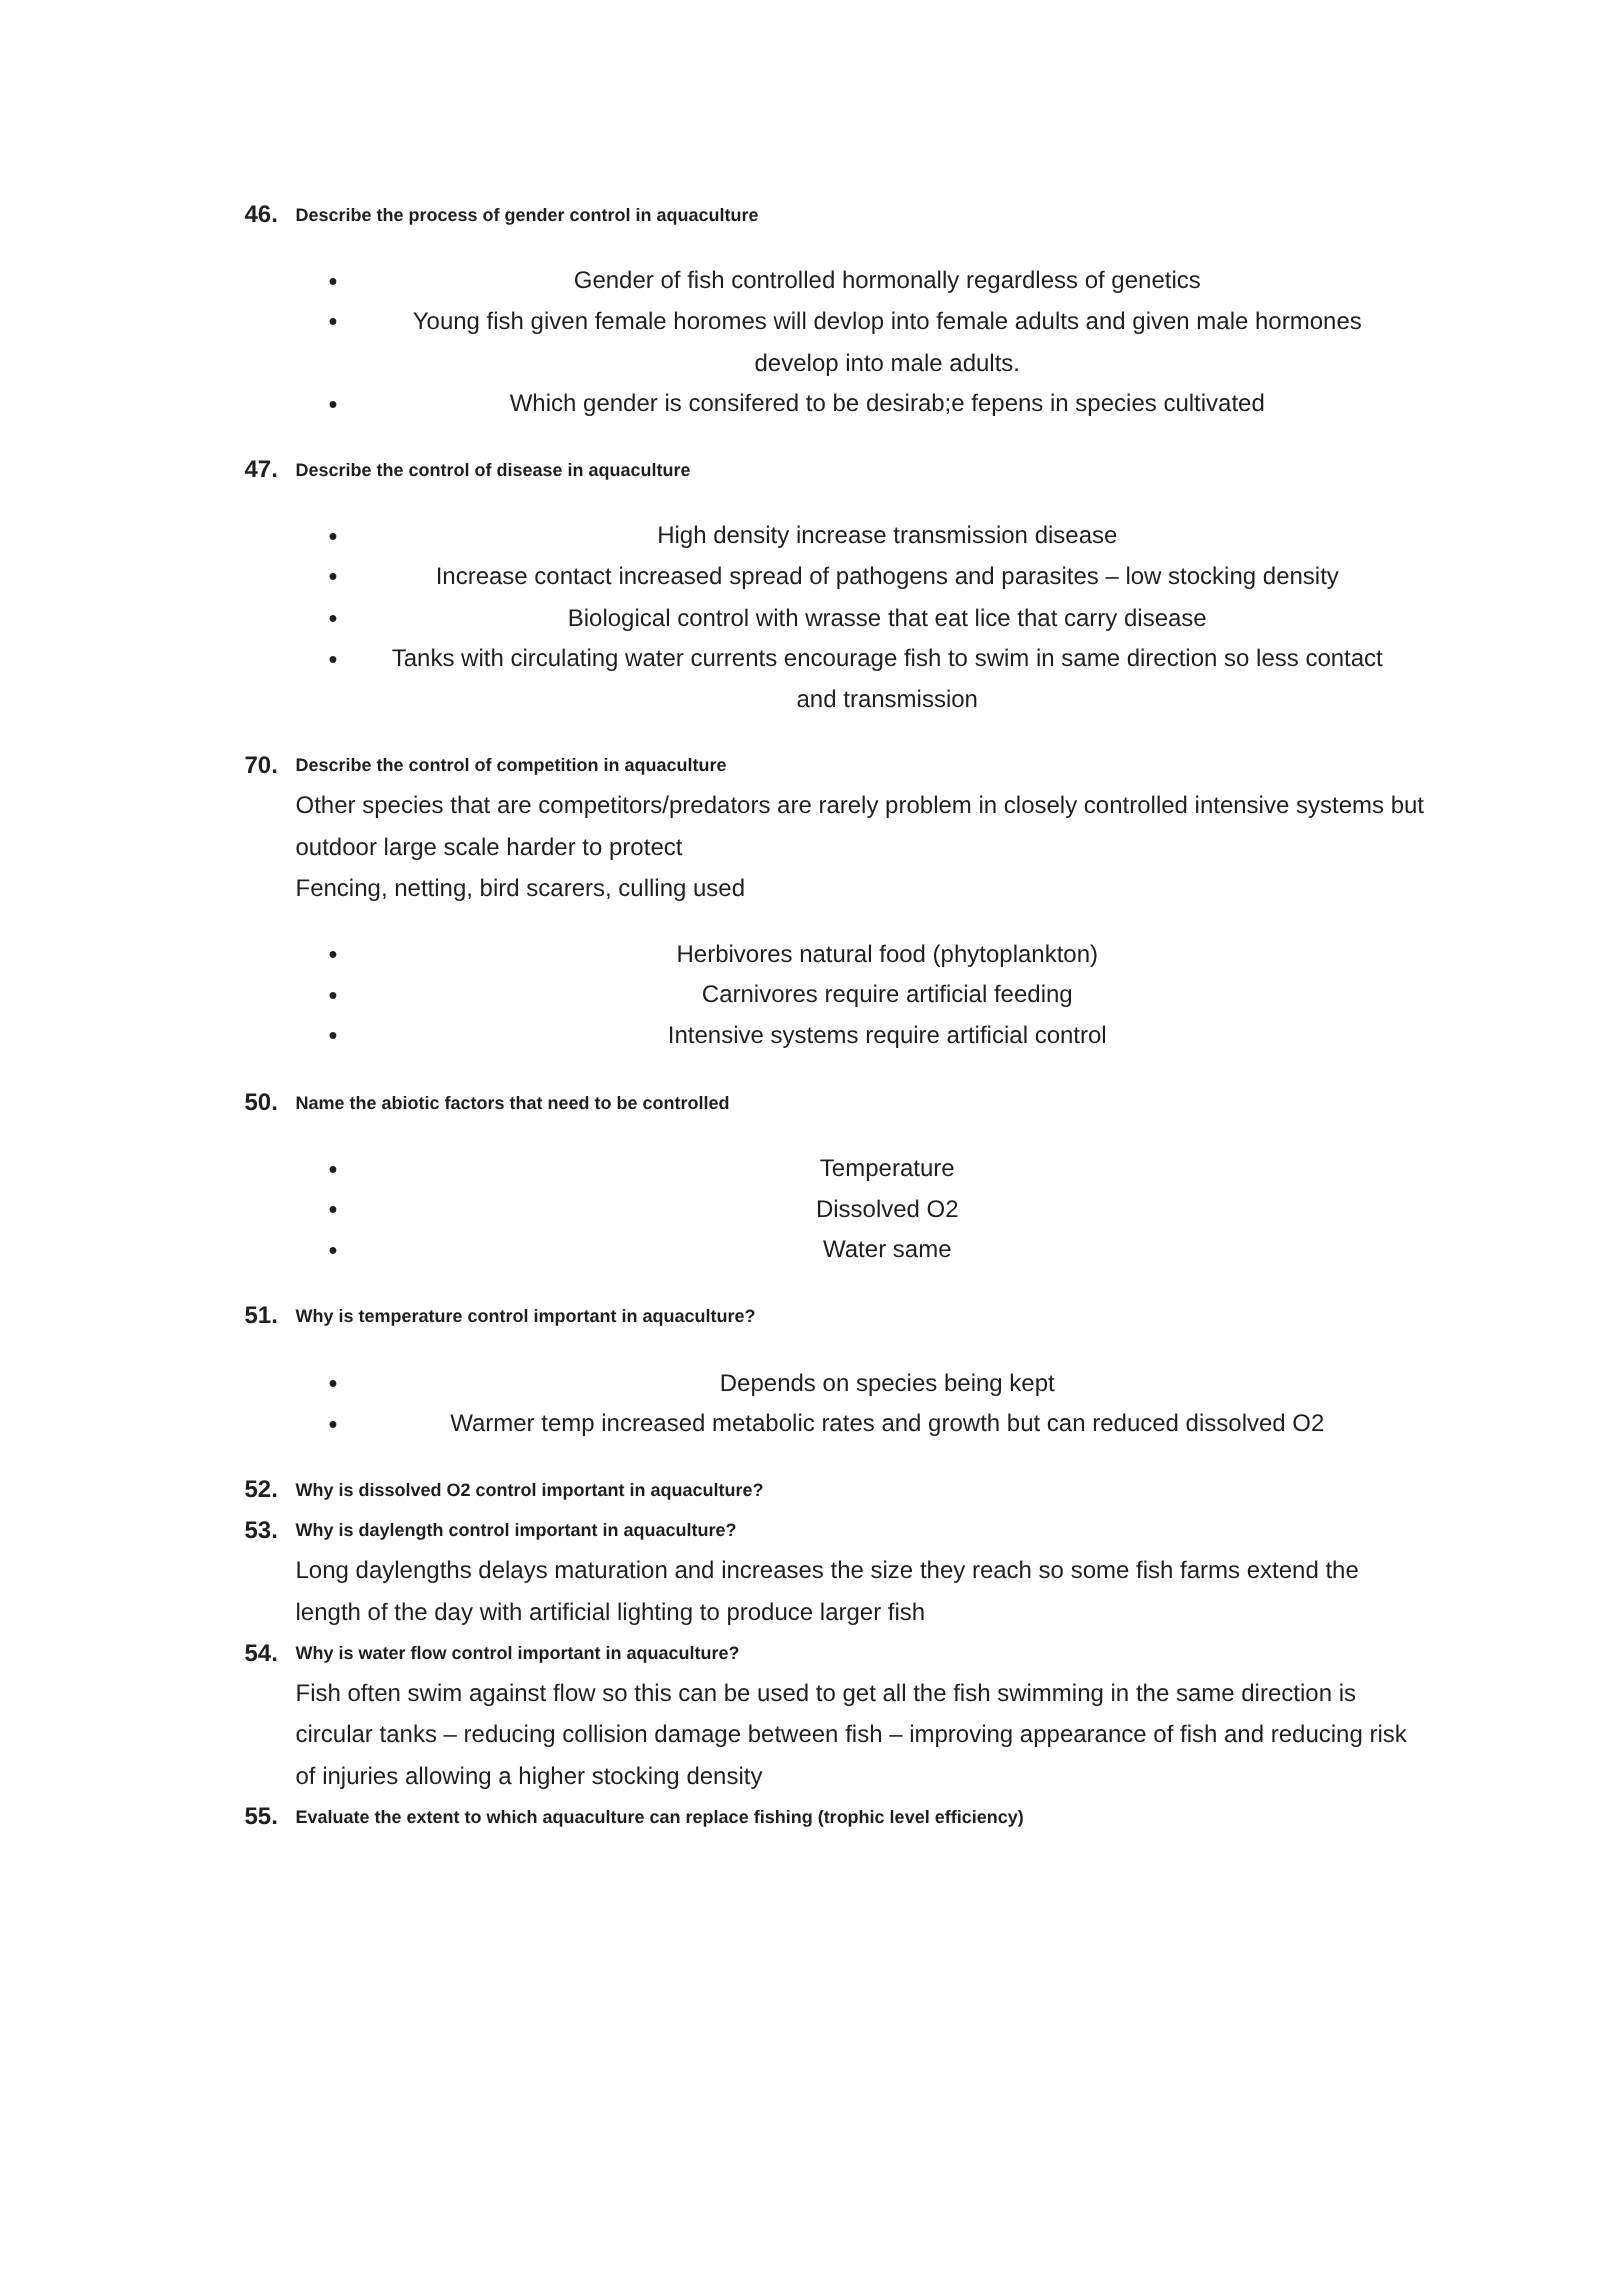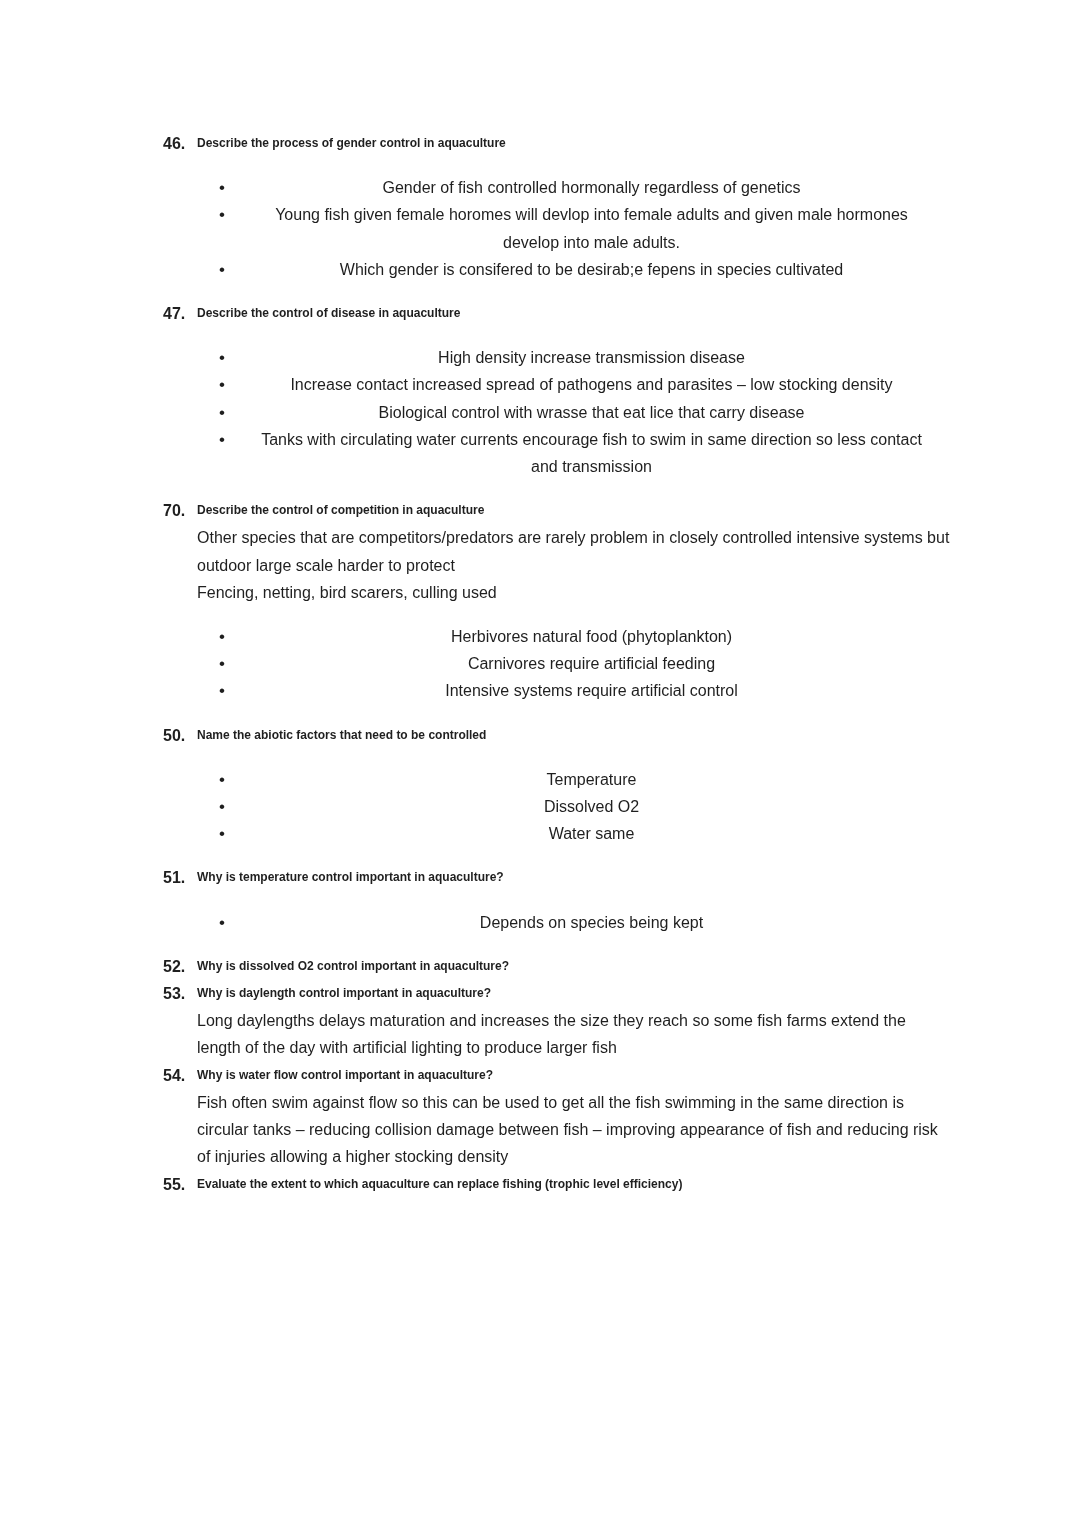--- a/index.html
+++ b/index.html
@@ -122,20 +122,21 @@
         </ul>
       </section>
 
   <section class="qa-item">
     <div class="qa-head">
       <span class="qa-num">51.</span>
       <h2 class="qa-title">Why is temperature control important in aquaculture?</h2>
     </div>
   <ul class="qa-bullets">
           <li>Depends on species being kept</li>
+          <li>Warmer temp increased metabolic rates and growth but can reduced dissolved O2</li>
         </ul>
       </section>
 
   <section class="qa-item">
     <div class="qa-head">
       <span class="qa-num">52.</span>
       <h2 class="qa-title">Why is dissolved O2 control important in aquaculture?</h2>
     </div>
       </section>
 

